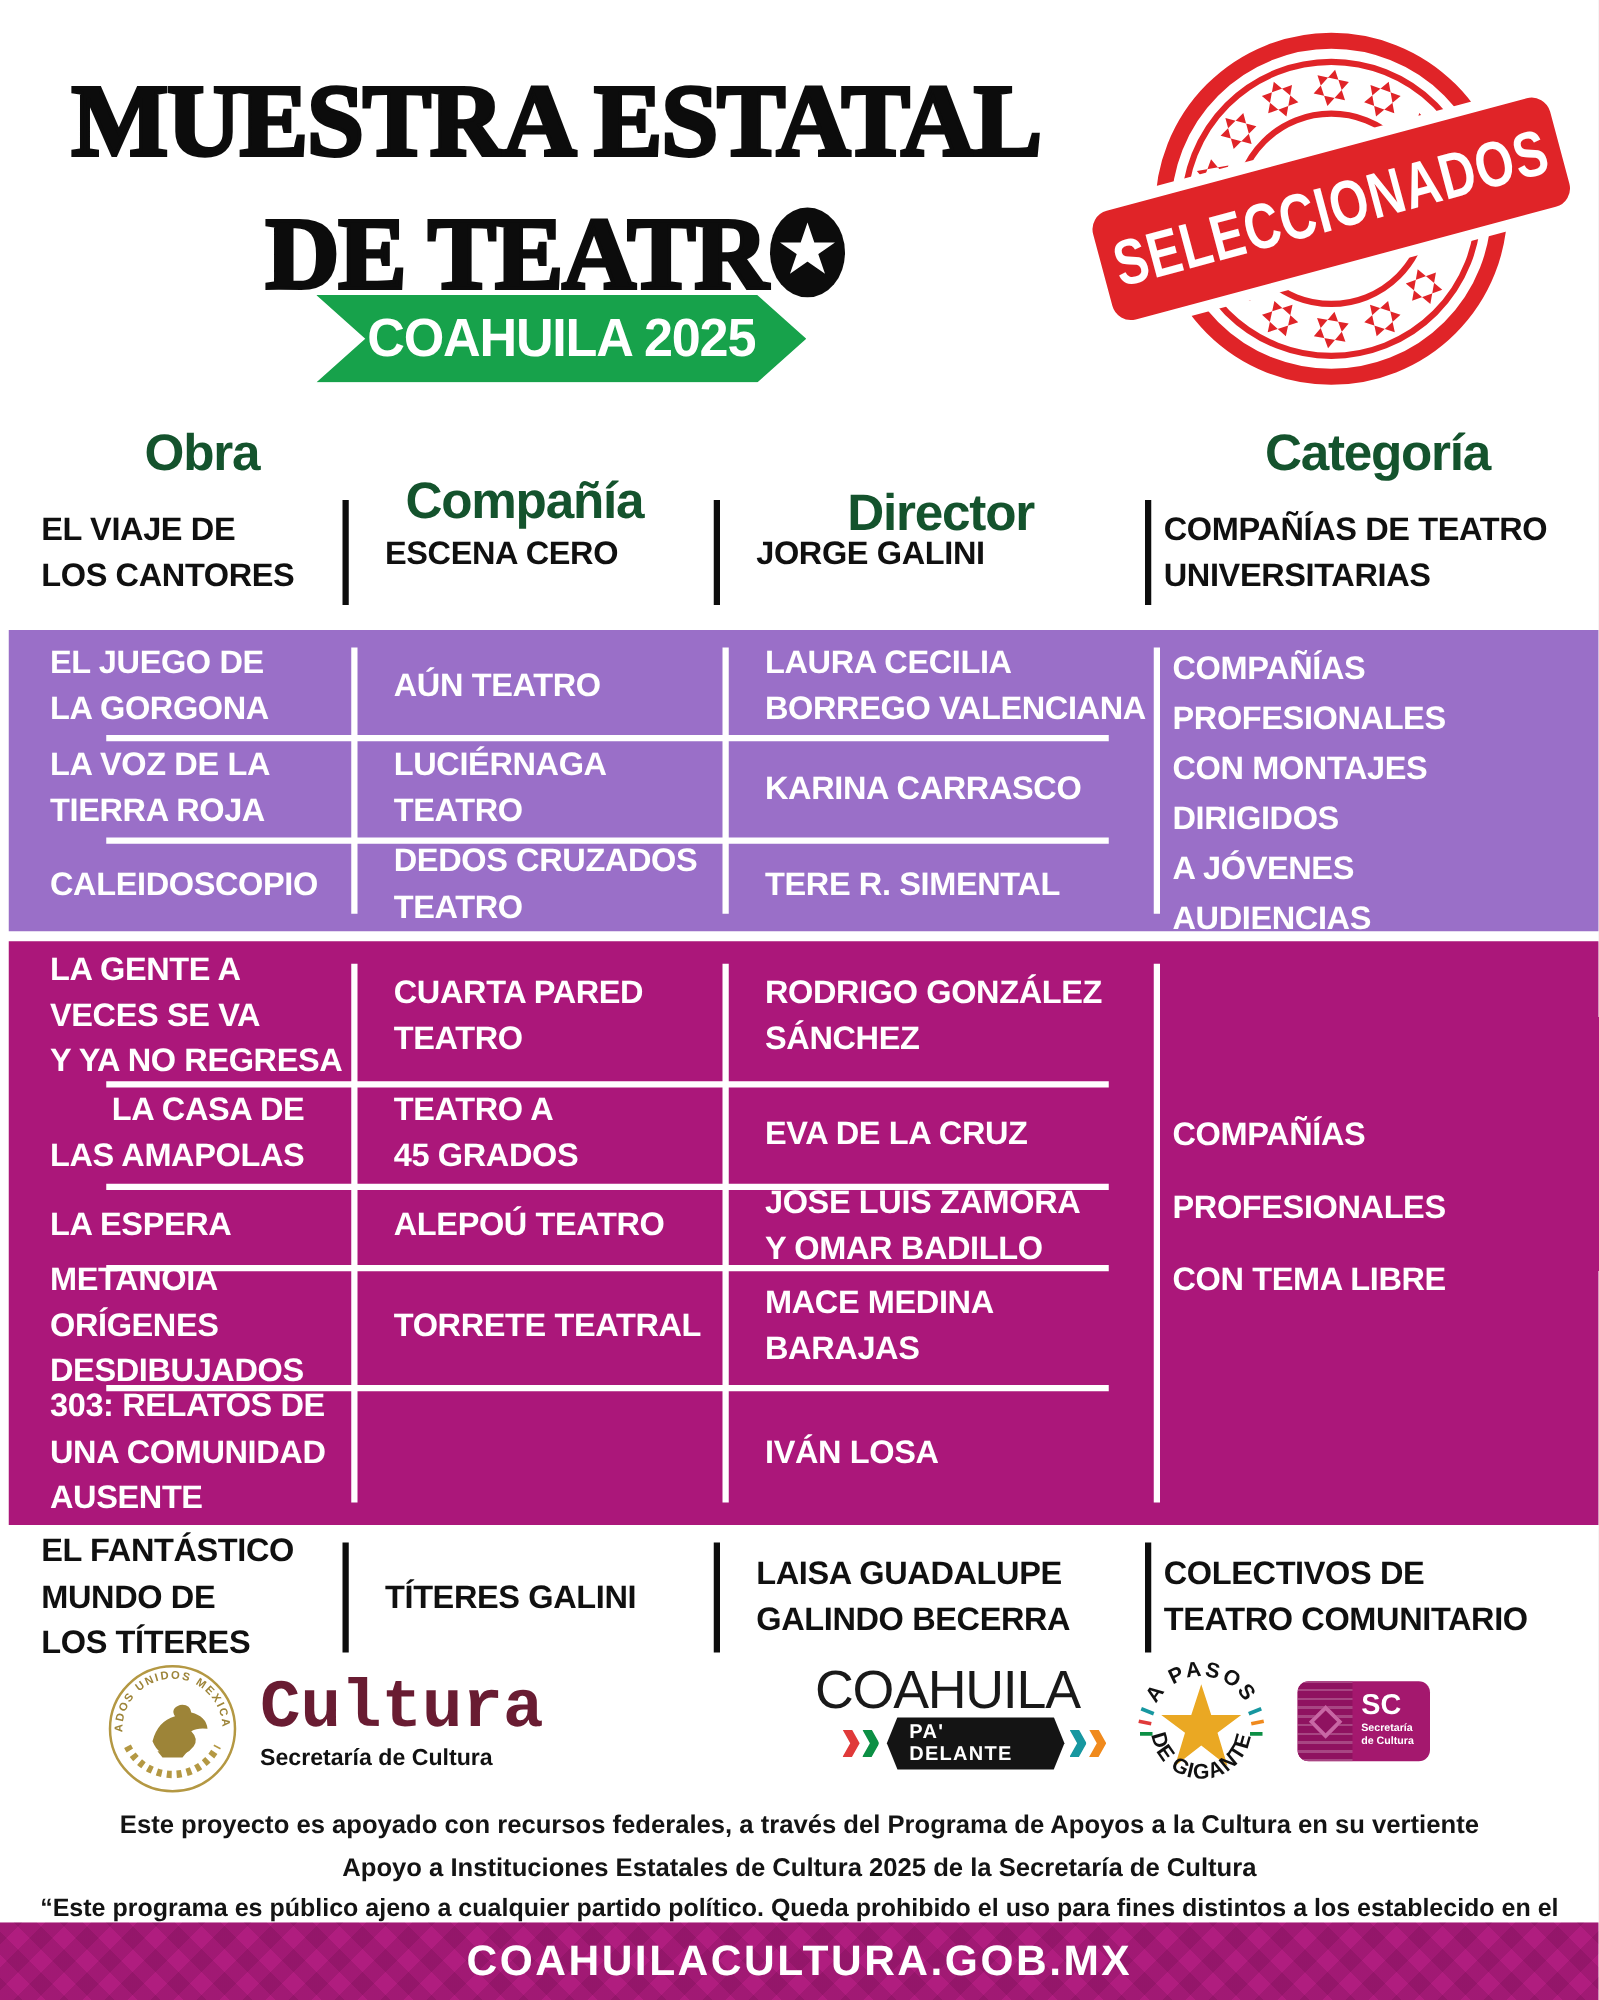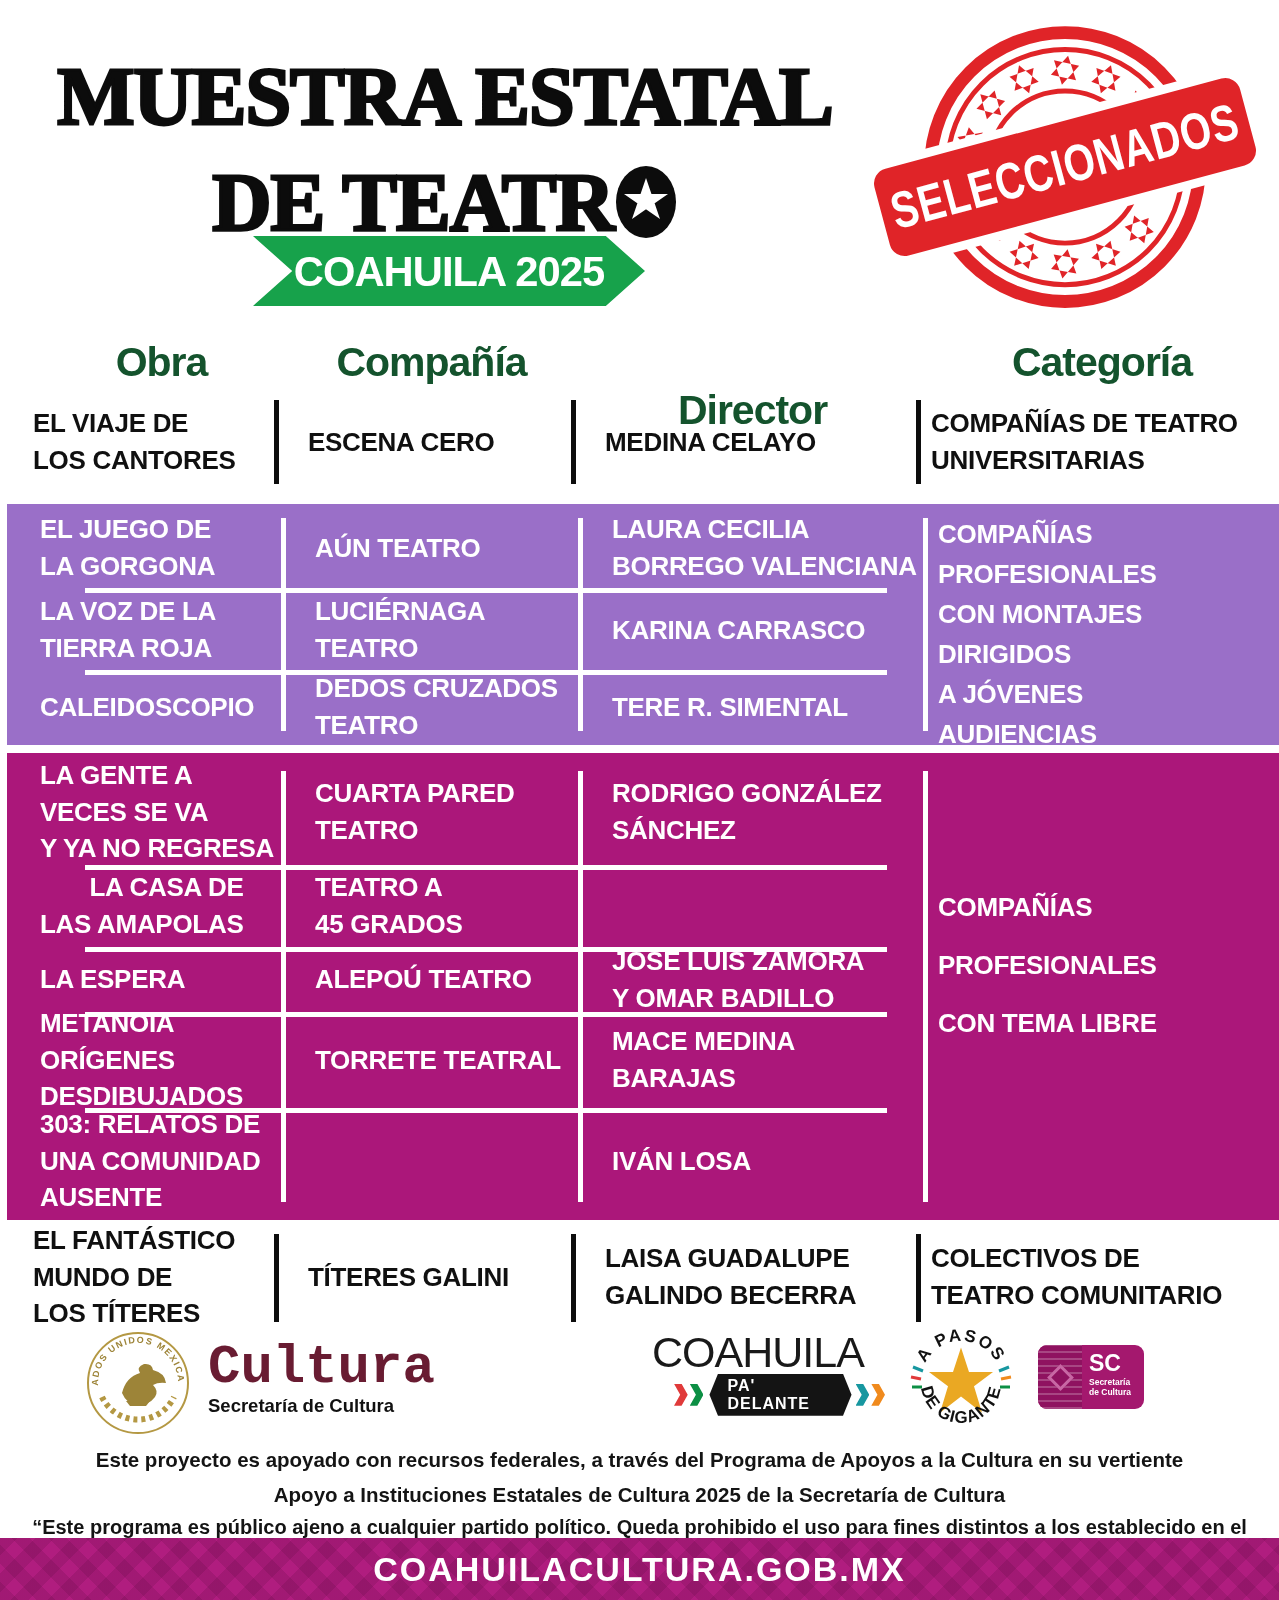--- a/index.html
+++ b/index.html
@@ -19,21 +19,21 @@
     display:flex;align-items:center;justify-content:center;}
   .ribbon span{color:#fff;font-weight:800;font-size:43px;letter-spacing:-1px;transform:scaleX(.97);}
 
   
   .stamp{position:absolute;left:866px;top:4px;width:398px;height:336px;}
 
   
   .hdr{position:absolute;top:332px;height:60px;display:flex;align-items:center;justify-content:center;
     font-weight:800;font-size:41px;color:#14532d;letter-spacing:-1px;font-stretch:condensed;text-align:right;}
   .hdr.h1{left:40px;width:243px;}
-  .hdr.h2{left:283px;width:297px;}
+  .hdr.h2{left:271px;width:297px;margin-top:38px;}
   .hdr.h3{left:580px;width:345px;margin-top:48px;}
   .hdr.h4{left:925px;width:354px;}
 
   .section{position:absolute;left:0;width:1279px;}
   .band{left:7px;width:1272px;}
   .sec-white1{top:392px;height:100px;}
   .sec-purple{top:504px;height:241px;background:#9a6fc8;}
   .sec-magenta{top:753px;height:467px;background:#ab177a;}
   .sec-white2{top:1222px;height:110px;}
 
@@ -147,21 +147,21 @@
   <div class="hdr h3">Director</div>
   <div class="hdr h4">Categoría</div>
 
   <div class="section sec-white1">
     <div class="vdiv black vd1" style="top:8px;height:84px;"></div>
     <div class="vdiv black vd2" style="top:8px;height:84px;"></div>
     <div class="vdiv black vd3" style="top:8px;height:84px;"></div>
     <div class="cell dark c1" style="top:0;height:100px;">EL VIAJE DE
 LOS CANTORES</div>
     <div class="cell dark c2" style="top:0;height:100px;">ESCENA CERO</div>
-    <div class="cell dark c3" style="top:0;height:100px;">MEDINA CELAYO</div>
+    <div class="cell dark c3" style="top:0;height:100px;">JORGE GALINI</div>
     <div class="cell dark c4" style="top:0;height:100px;">COMPAÑÍAS DE TEATRO
 UNIVERSITARIAS</div>
   </div>
 
   <div class="section band sec-purple">
     <div class="vdiv white vd1" style="top:14px;height:213px;"></div>
     <div class="vdiv white vd2" style="top:14px;height:213px;"></div>
     <div class="vdiv white vd3" style="top:14px;height:213px;"></div>
     <div class="hdiv" style="top:84px;"></div>
     <div class="hdiv" style="top:166px;"></div>
@@ -205,20 +205,21 @@
 Y YA NO REGRESA</div>
     <div class="cell lite c2" style="top:6px;height:106px;">CUARTA PARED
 TEATRO</div>
     <div class="cell lite c3" style="top:6px;height:106px;">RODRIGO GONZÁLEZ
 SÁNCHEZ</div>
 
     <div class="cell lite c1" style="top:112px;height:82px;text-align:right;">LA CASA DE
 LAS AMAPOLAS</div>
     <div class="cell lite c2" style="top:112px;height:82px;">TEATRO A
 45 GRADOS</div>
+    <div class="cell lite c3" style="top:112px;height:82px;">EVA DE LA CRUZ</div>
 
     <div class="cell lite c1" style="top:194px;height:65px;">LA ESPERA</div>
     <div class="cell lite c2" style="top:194px;height:65px;">ALEPOÚ TEATRO</div>
     <div class="cell lite c3" style="top:188px;height:78px;">JOSÉ LUIS ZAMORA
 Y OMAR BADILLO</div>
 
     <div class="cell lite c1" style="top:259px;height:96px;">METANOIA
 ORÍGENES
 DESDIBUJADOS</div>
     <div class="cell lite c2" style="top:259px;height:96px;">TORRETE TEATRAL</div>

